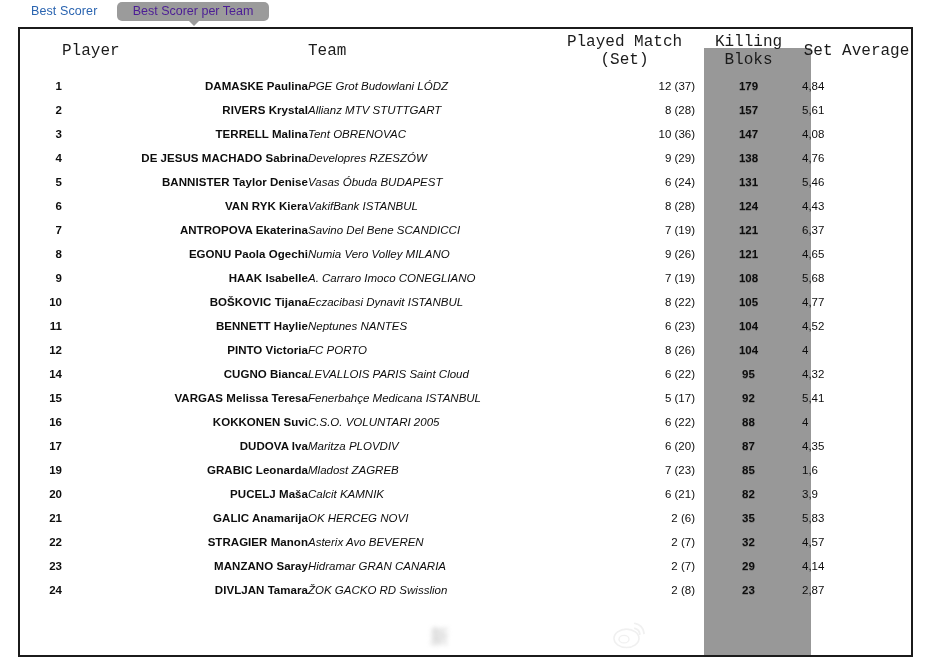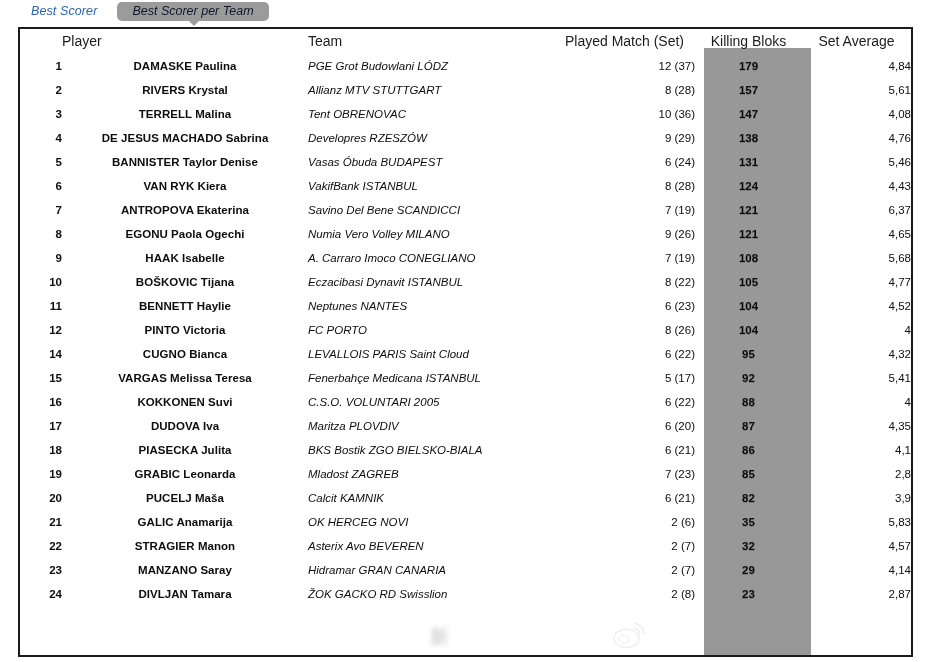--- a/index.html
+++ b/index.html
@@ -14,41 +14,40 @@
     font-family: "Liberation Sans", "DejaVu Sans", sans-serif;
     -webkit-font-smoothing: antialiased;
   }
 
   
   #tabstrip {
     position: absolute;
     left: 0; top: 0;
     width: 938px;
     height: 27px;
-    font-style: italic;
   }
   .tab-link {
     position: absolute;
     left: 31px;
     top: 4px;
     font-size: 12.5px;
     color: #2a64b0;
     letter-spacing: .1px;
     white-space: nowrap;
     cursor: pointer;
   }
   .tab-pill {
     position: absolute;
     left: 117px;
     top: 2px;
     width: 152px;
     height: 19px;
     background: #9b9b9b;
     border-radius: 5px;
-    color: #0f172a;
+    color: #4c1d95;
     font-size: 12.5px;
     line-height: 19px;
     text-align: center;
     white-space: nowrap;
     cursor: pointer;
   }
   .tab-pointer {
     position: absolute;
     left: 188px;
     top: 20px;
@@ -90,26 +89,27 @@
   }
   table.rank col.c-rank   { width: 42px; }
   table.rank col.c-player { width: 246px; }
   table.rank col.c-team   { width: 246px; }
   table.rank col.c-played { width: 141px; }
   table.rank col.c-kb     { width: 107px; }
   table.rank col.c-avg    { width: 109px; }
 
   table.rank thead th {
     font-weight: normal;
-    font-size: 14px;
+    font-size: 16px;
     color: #1b1b1b;
     padding: 4px 0 5px 0;
     height: 19px;
     box-sizing: border-box;
     vertical-align: middle;
+    font-family: Liberation Mono, monospace;
   }
   th.h-rank   { }
   th.h-player { text-align: left; padding-left: 41px; }
   th.h-team   { text-align: left; padding-left: 8px; }
   th.h-played { text-align: center; }
   th.h-kb     { text-align: center; }
   th.h-avg    { text-align: center; }
 
   table.rank tbody td {
     height: 24px;
@@ -118,21 +118,21 @@
     vertical-align: middle;
     padding: 0;
   }
   td.t-rank {
     text-align: right;
     padding-right: 10px;
     font-weight: bold;
     font-size: 11.5px;
   }
   td.t-player {
-    text-align: center;
+    text-align: right;
     padding-left: 13px;
     font-weight: bold;
     letter-spacing: .05px;
   }
   td.t-team {
     text-align: left;
     padding-left: 8px;
     font-style: italic;
     font-size: 11px;
     color: #111;
@@ -142,21 +142,21 @@
     font-size: 11px;
   }
   td.t-kb {
     text-align: center;
     font-weight: bold;
     font-size: 14px;
     color: #ffffff;
     text-shadow: 0 1px 0 rgba(0,0,0,.18);
   }
   td.t-avg {
-    text-align: right;
+    text-align: left;
     font-size: 11px;
   }
 
   
   #watermark {
     position: absolute;
     left: 430px;
     top: 612px;
     width: 300px;
     height: 46px;
@@ -338,34 +338,26 @@
         </tr>
         <tr>
           <td class="t-rank">17</td>
           <td class="t-player">DUDOVA Iva</td>
           <td class="t-team">Maritza PLOVDIV</td>
           <td class="t-played">6 (20)</td>
           <td class="t-kb">87</td>
           <td class="t-avg">4,35</td>
         </tr>
         <tr>
-          <td class="t-rank">18</td>
-          <td class="t-player">PIASECKA Julita</td>
-          <td class="t-team">BKS Bostik ZGO BIELSKO-BIALA</td>
-          <td class="t-played">6 (21)</td>
-          <td class="t-kb">86</td>
-          <td class="t-avg">4,1</td>
-        </tr>
-        <tr>
           <td class="t-rank">19</td>
           <td class="t-player">GRABIC Leonarda</td>
           <td class="t-team">Mladost ZAGREB</td>
           <td class="t-played">7 (23)</td>
           <td class="t-kb">85</td>
-          <td class="t-avg">2,8</td>
+          <td class="t-avg">1,6</td>
         </tr>
         <tr>
           <td class="t-rank">20</td>
           <td class="t-player">PUCELJ Maša</td>
           <td class="t-team">Calcit KAMNIK</td>
           <td class="t-played">6 (21)</td>
           <td class="t-kb">82</td>
           <td class="t-avg">3,9</td>
         </tr>
         <tr>

